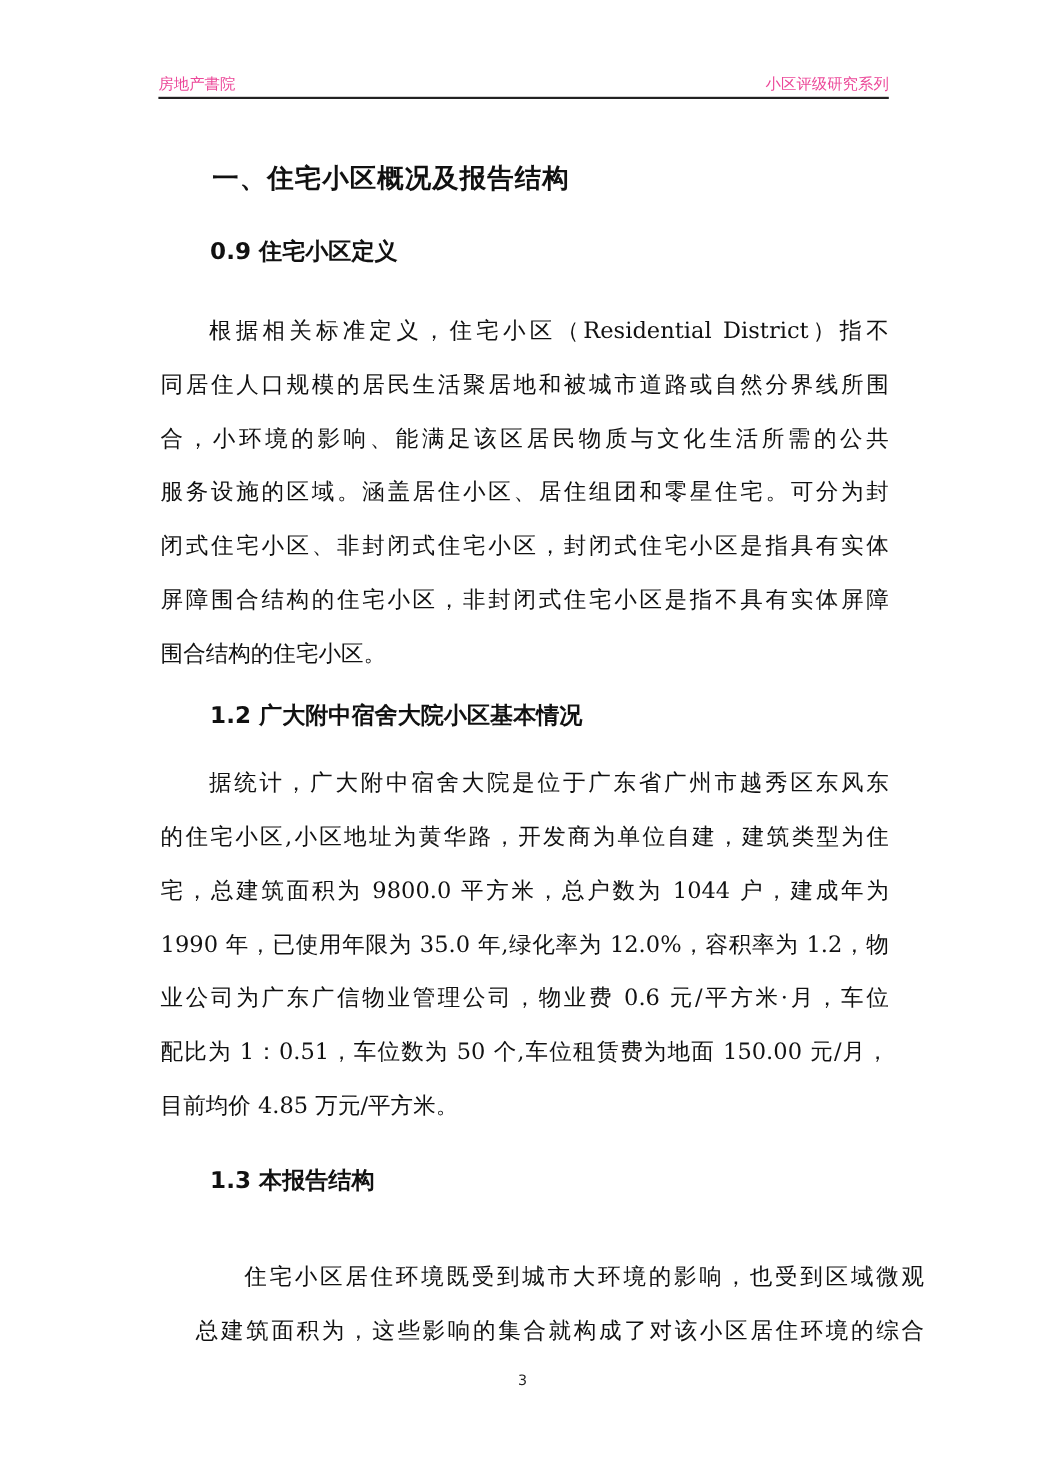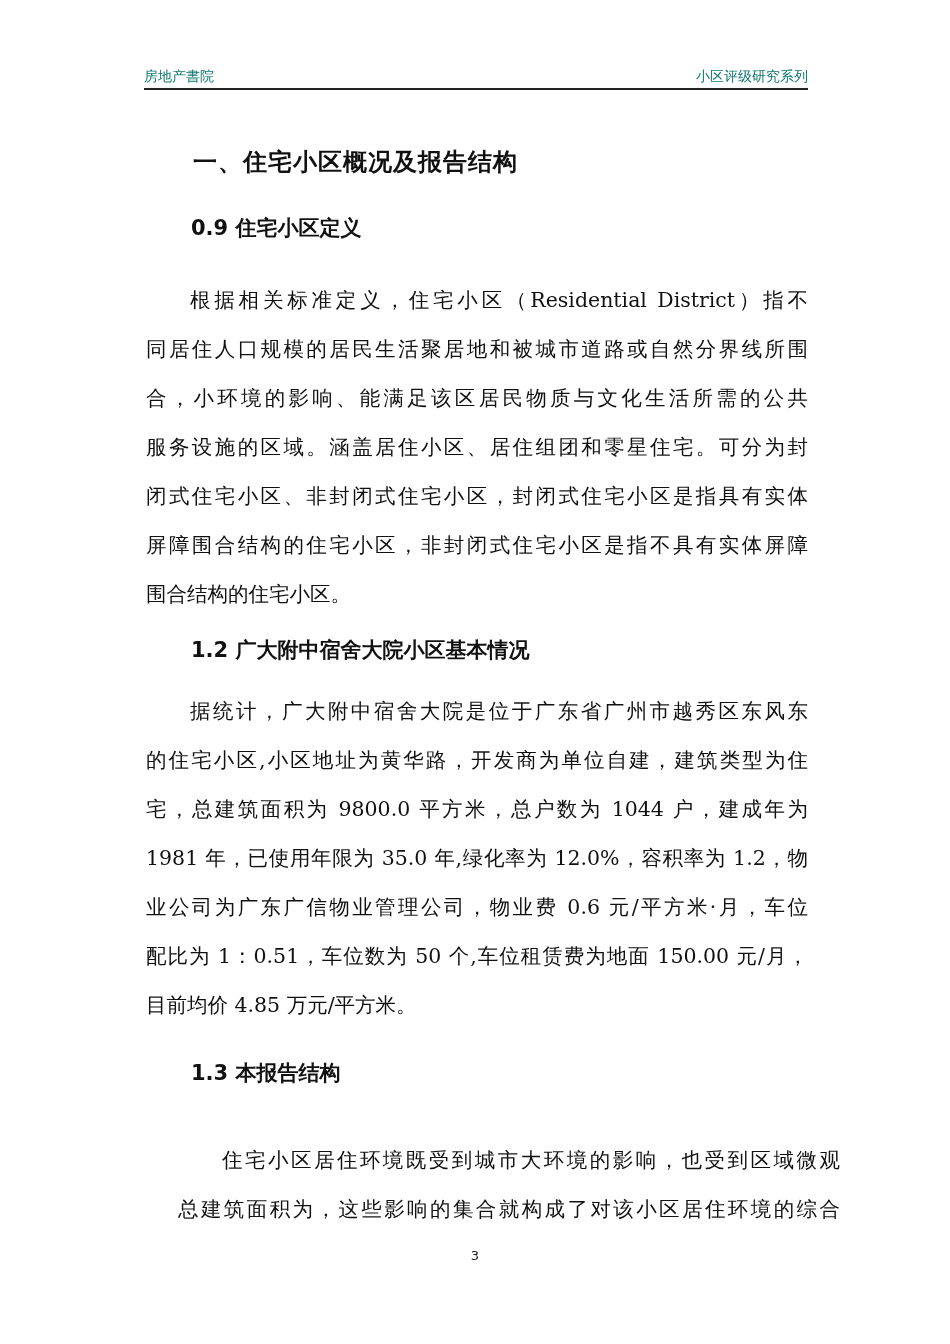--- a/index.html
+++ b/index.html
@@ -1,19 +1,19 @@
 <!DOCTYPE html>
 <html><head>
 <meta charset="utf-8">
 <style>
   html, body { margin: 0; padding: 0; background: #ffffff; }
   body { width: 950px; height: 1344px; position: relative; overflow: hidden;
          font-family: "DejaVu Serif", "Liberation Serif", serif; color: #111; }
   .header { position: absolute; left: 144px; top: 66px; width: 664px; height: 22px;
-            font-family: "DejaVu Sans", "Liberation Sans", sans-serif; font-size: 14px; color: #0f766e; }
+            font-family: "DejaVu Sans", "Liberation Sans", sans-serif; font-size: 14px; color: #ec4899; }
   .header .left { position: absolute; left: 0; top: 2px; }
   .header .right { position: absolute; right: 0; top: 2px; }
   .header-rule { position: absolute; left: 144px; top: 88px; width: 664px; height: 2px; background: #222; }
   .h1 { position: absolute; left: 193px; top: 146px; font-size: 24px; font-weight: bold;
         font-family: "DejaVu Sans", "Liberation Sans", sans-serif; letter-spacing: 1px; }
   .h2 { position: absolute; left: 191px; font-size: 21px; font-weight: bold;
         font-family: "DejaVu Sans", "Liberation Sans", sans-serif; }
   .para { position: absolute; left: 146px; width: 662px; font-size: 20.5px; line-height: 49px;
           text-align: justify; text-align-last: left; }
   .para .line { display: block; height: 49px; white-space: nowrap; text-align: justify;
@@ -43,21 +43,21 @@
   <span class="line">闭式住宅小区、非封闭式住宅小区，封闭式住宅小区是指具有实体</span>
   <span class="line">屏障围合结构的住宅小区，非封闭式住宅小区是指不具有实体屏障</span>
   <span class="line last">围合结构的住宅小区。</span>
 </div>
 
 <div class="h2" style="top:636px;">1.2 广大附中宿舍大院小区基本情况</div>
 <div class="para" style="top:687px;">
   <span class="line indent">据统计，广大附中宿舍大院是位于广东省广州市越秀区东风东</span>
   <span class="line">的住宅小区,小区地址为黄华路，开发商为单位自建，建筑类型为住</span>
   <span class="line">宅，总建筑面积为 9800.0 平方米，总户数为 1044 户，建成年为</span>
-  <span class="line">1981 年，已使用年限为 35.0 年,绿化率为 12.0%，容积率为 1.2，物</span>
+  <span class="line">1990 年，已使用年限为 35.0 年,绿化率为 12.0%，容积率为 1.2，物</span>
   <span class="line">业公司为广东广信物业管理公司，物业费 0.6 元/平方米·月，车位</span>
   <span class="line">配比为 1：0.51，车位数为 50 个,车位租赁费为地面 150.00 元/月，</span>
   <span class="line last">目前均价 4.85 万元/平方米。</span>
 </div>
 
 <div class="h2" style="top:1059px;">1.3 本报告结构</div>
 <div class="para" style="top:1136px;margin-left:32px;">
   <span class="line indent">住宅小区居住环境既受到城市大环境的影响，也受到区域微观</span>
   <span class="line">总建筑面积为，这些影响的集合就构成了对该小区居住环境的综合</span>
 </div>

